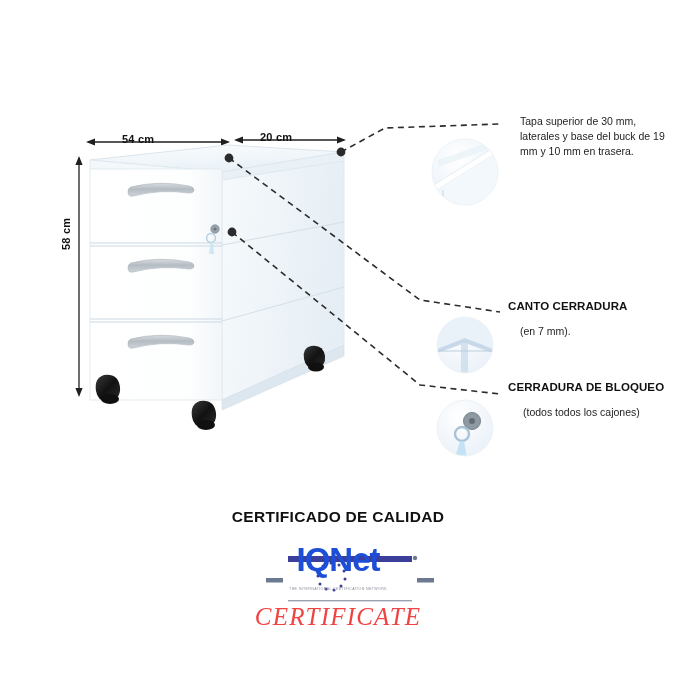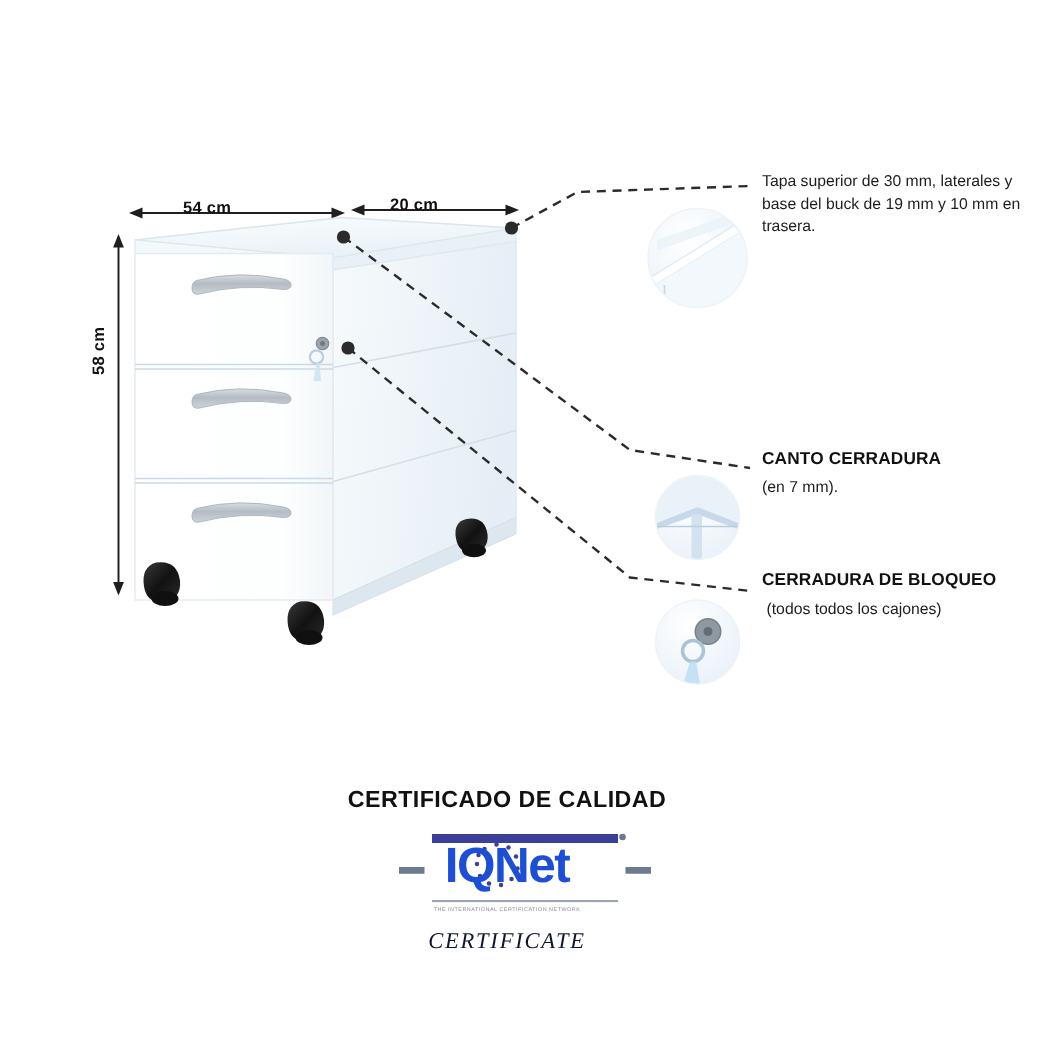--- a/index.html
+++ b/index.html
@@ -36,31 +36,31 @@
 
   
   .ann{position:absolute;width:182px;}
   .ann-title{
     font-size:11.5px;font-weight:bold;color:#111;
     letter-spacing:.1px;white-space:nowrap;
     margin:0 0 6px 0;
   }
   .ann-body{
     font-size:10.5px;color:#1d1d1d;line-height:1.45;
-    margin:0;
+    margin:12px;
   }
   #ann-1{left:508px;top:105px;}
   #ann-1 .ann-body{margin-top:9px;}
   #ann-2{left:508px;top:300px;}
   #ann-3{left:508px;top:381px;}
   #ann-3 .ann-body{padding-left:3px;}
 
   
   .cert{
-    position:absolute;left:0;top:525px;width:676px;
+    position:absolute;left:0;top:508px;width:676px;
     text-align:center;
   }
   .cert-title{
     font-size:15.5px;font-weight:bold;color:#111;
     letter-spacing:.3px;margin:0;
   }
   .iqnet{
     position:relative;width:168px;height:62px;
     margin:9px auto 0 auto;
   }
@@ -76,22 +76,22 @@
   .iq-tagline{
     position:absolute;left:0;top:52px;width:168px;
     text-align:center;
     font-size:3.6px;color:#8d8d99;
     letter-spacing:.35px;
     white-space:nowrap;
   }
   .cert-word{
     font-family:"Liberation Serif", serif;
     font-style:italic;
-    font-size:15px;
-    color:#0f172a;
+    font-size:25px;
+    color:#ef4444;
     letter-spacing:1.2px;
     margin:6px 0 0 0;
   }
 </style>
 </head>
 <body>
 
 <div class="stage">
 
   <svg class="vec" viewBox="0 0 700 700">

